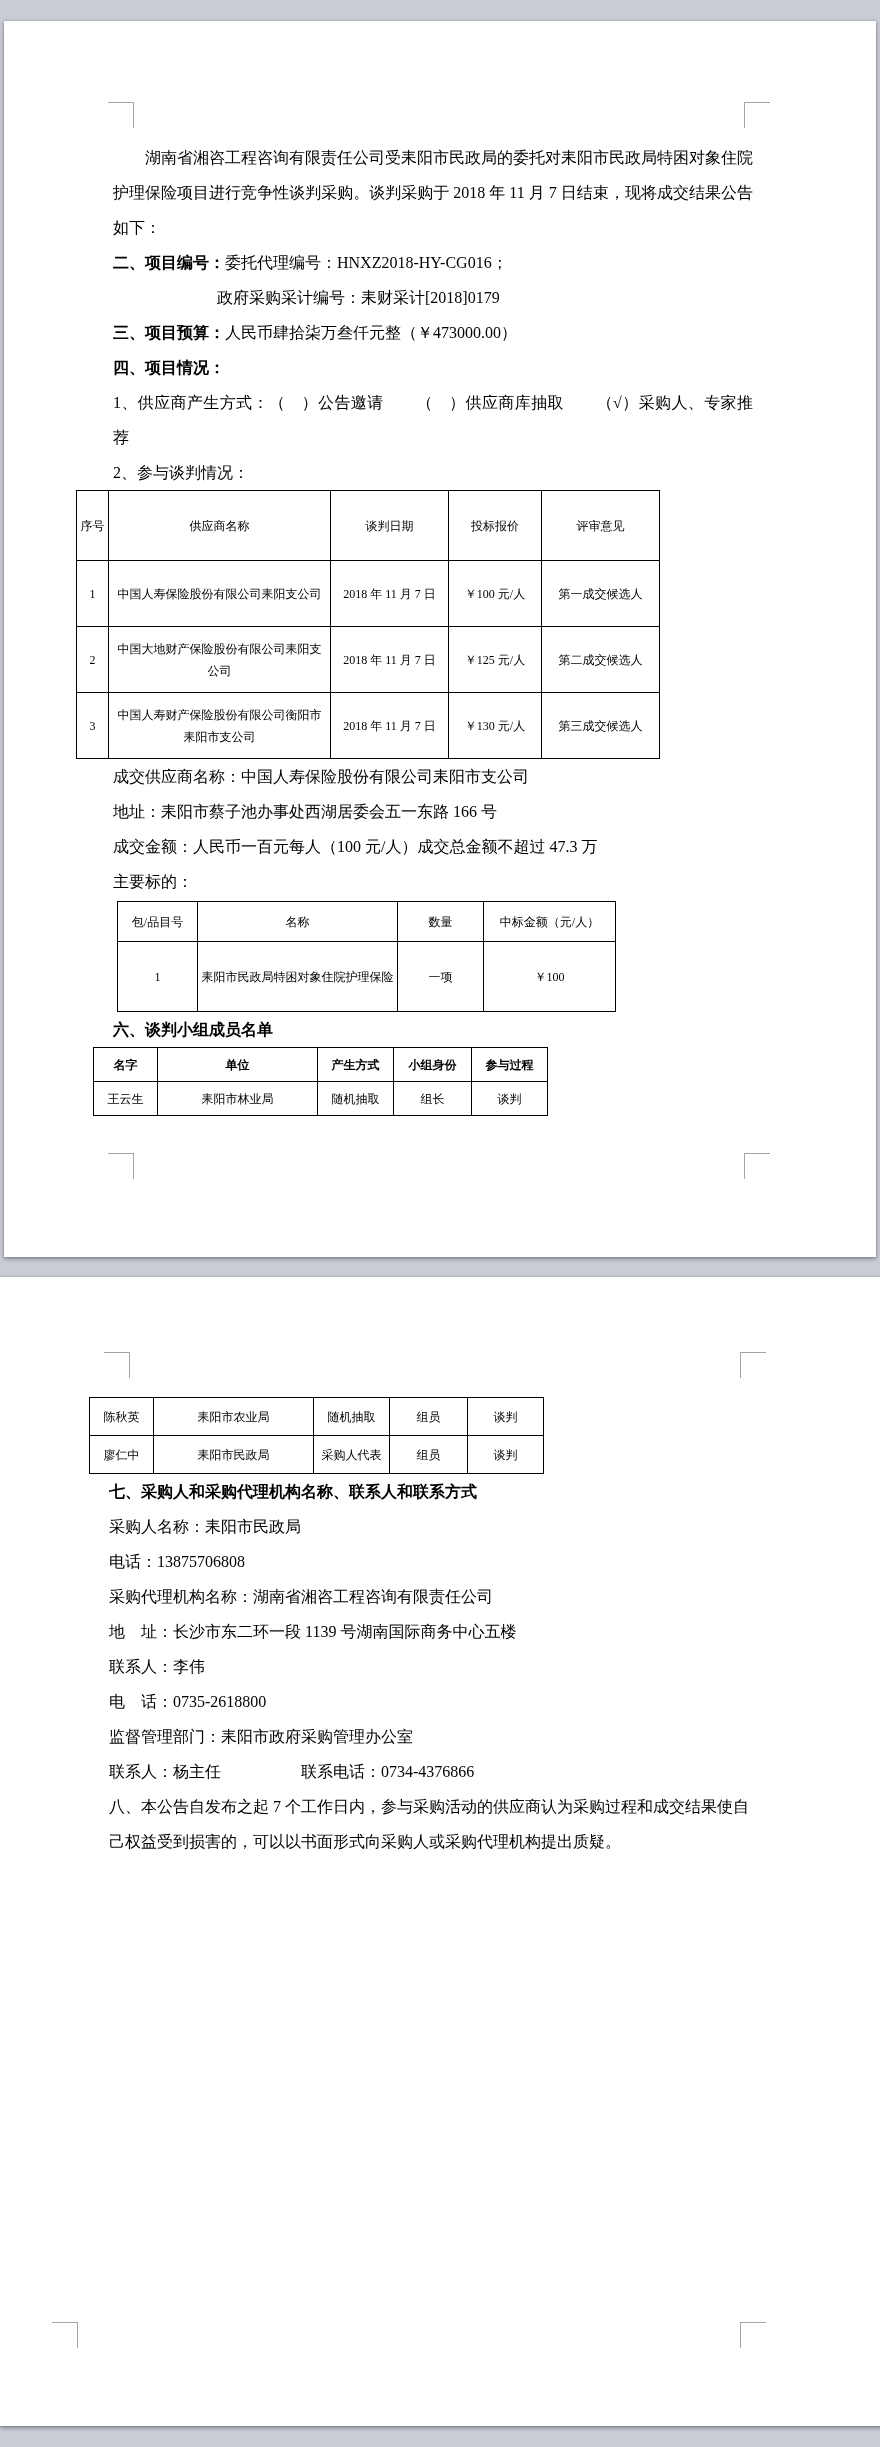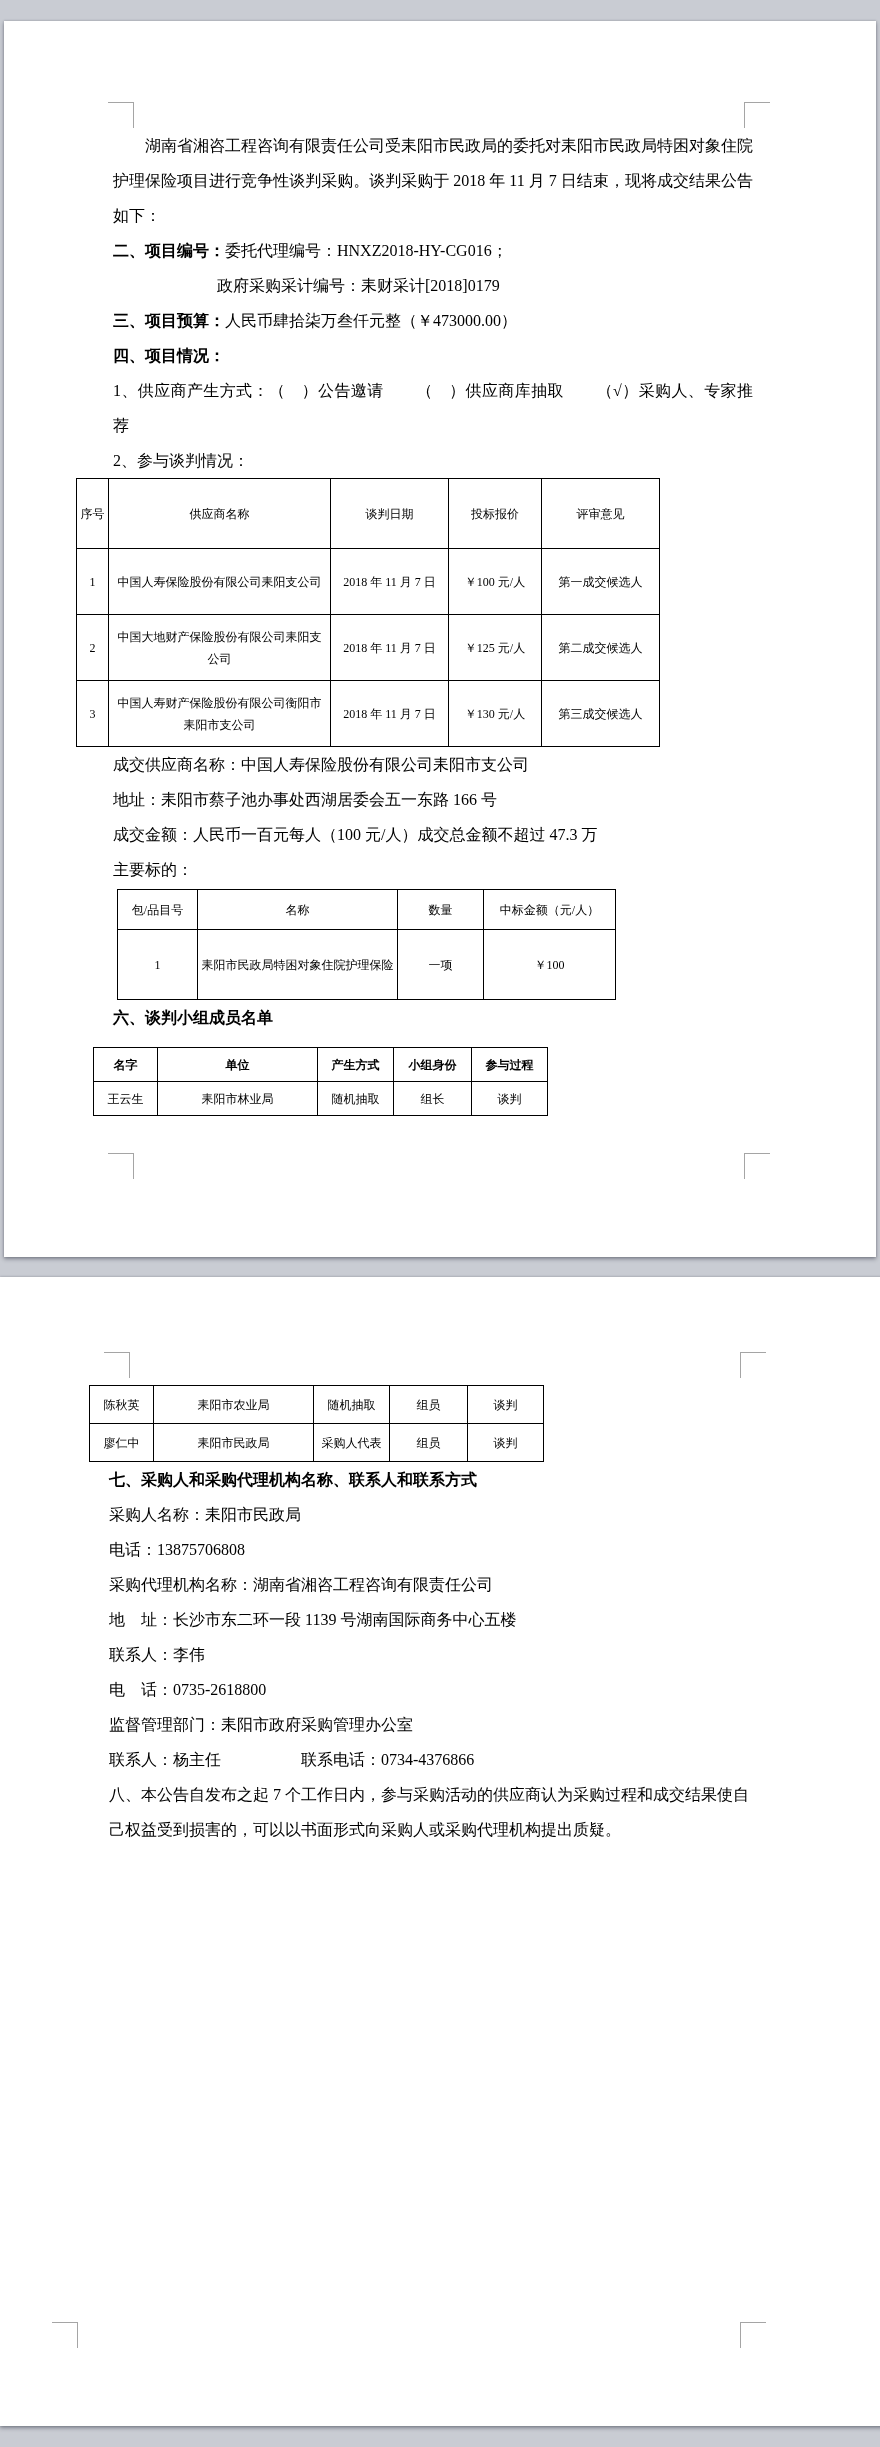--- a/index.html
+++ b/index.html
@@ -8,40 +8,40 @@
     background:#c9ccd3;padding-top:21px;
     font-family:"Liberation Serif","DejaVu Serif",serif;
     color:#000;
   }
   .page{
     width:872px;margin:0 auto 20px;background:#fff;position:relative;
     box-shadow:0 2px 4px rgba(40,45,60,.45), 0 0 2px rgba(40,45,60,.25);
   }
   .page1{height:1236px;}
   .page2{height:1149px;padding-left:22px;}
-  .content{position:absolute;left:109px;top:0;width:640px;}
+  .content{position:absolute;left:109px;top:12px;width:640px;}
   .p1c{padding-top:107px;}
   .p2c{padding-top:108px;}
   p.body{margin:0;line-height:35px;font-size:16px;text-align:justify;}
   p.indent2{text-indent:32px;}
   p.hang{padding-left:104px;}
   b{font-weight:bold;}
   table{border-collapse:collapse;font-size:12px;table-layout:fixed;}
   td,th{
     border:1px solid #000;text-align:center;vertical-align:middle;
     font-weight:normal;padding:1px 3px;line-height:22px;overflow:hidden;
   }
   .t1{margin-left:-37px;width:583px;}
   .t1 tr.hdr{height:70px;}
   .t1 tr.dat{height:66px;}
   .t1 td.nowrap{white-space:nowrap;}
   .t2{margin-left:4px;width:498px;margin-top:2px;}
   .t2 tr.hdr{height:40px;}
   .t2 tr.dat{height:70px;}
-  .t3{margin-left:-20px;width:454px;margin-top:12px;}
+  .t3{margin-left:-20px;width:454px;margin-top:0;}
   .t3 tr{height:34px;}
   .t3 th{font-weight:bold;}
   .t3b{margin-left:-20px;width:454px;}
   .t3b tr{height:38px;}
   
   .cm{position:absolute;width:25px;height:25px;}
   .cm-l{border-top:1px solid #a5a5a5;border-right:1px solid #a5a5a5;}
   .cm-r{border-top:1px solid #a5a5a5;border-left:1px solid #a5a5a5;}
 </style>
 </head>

